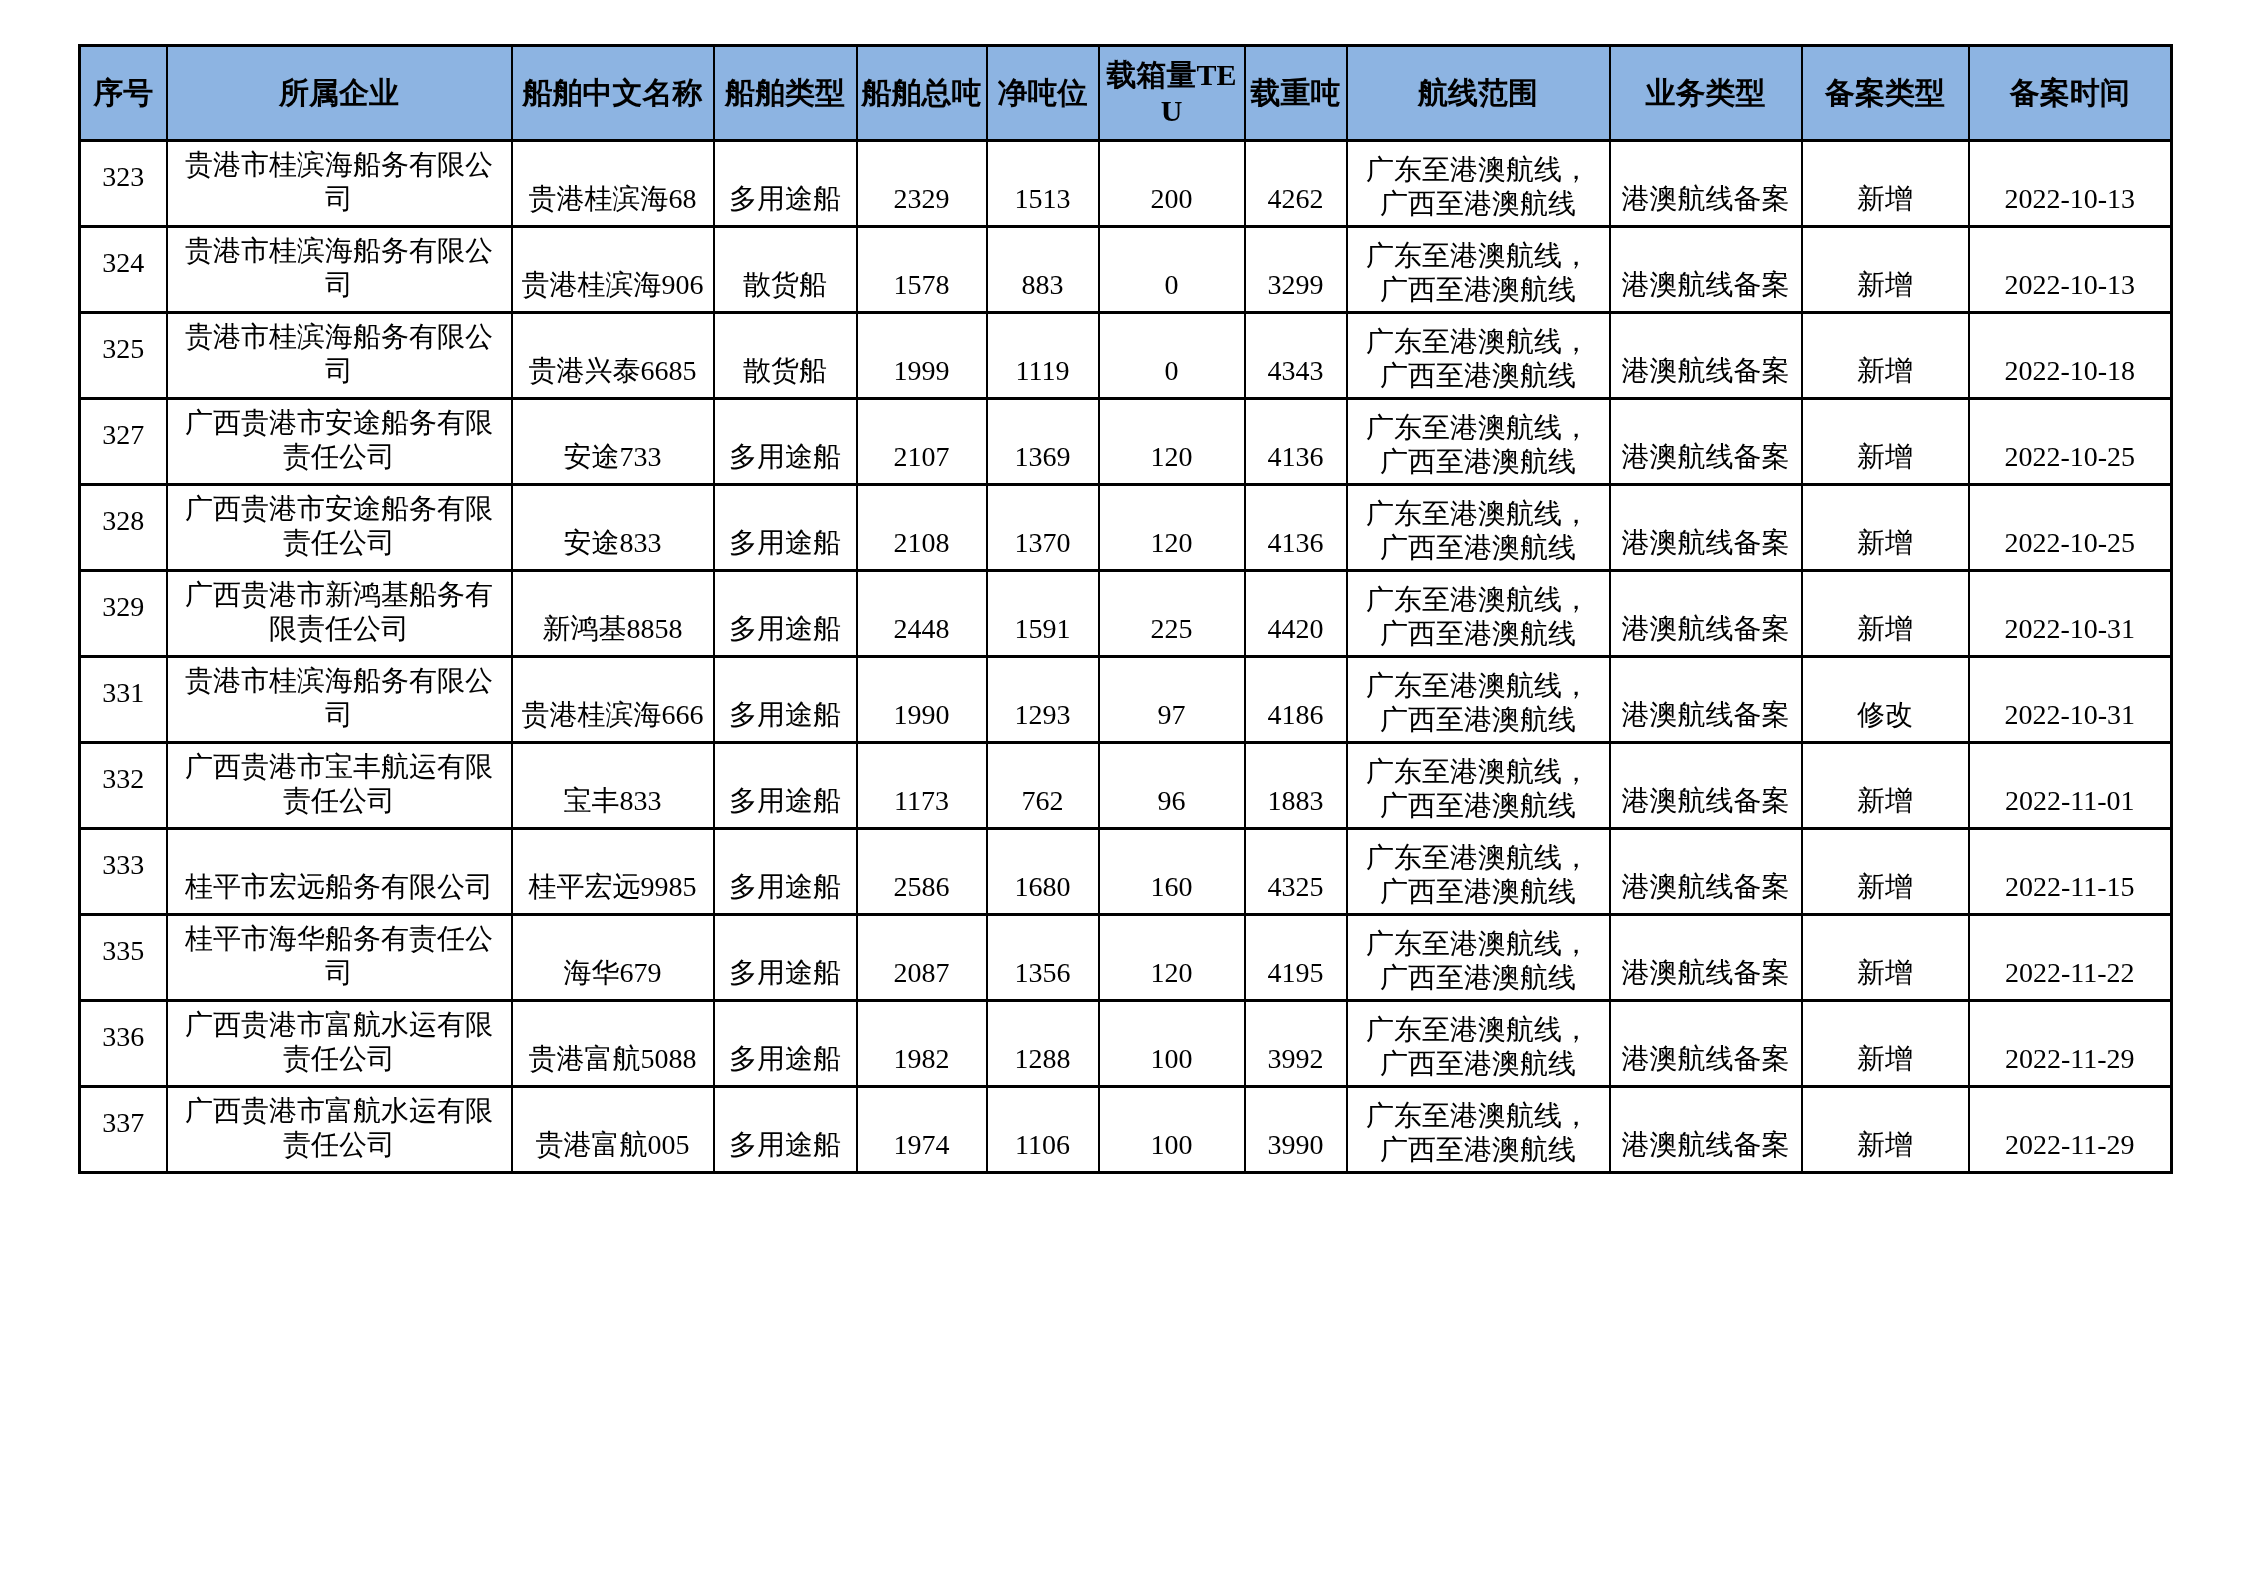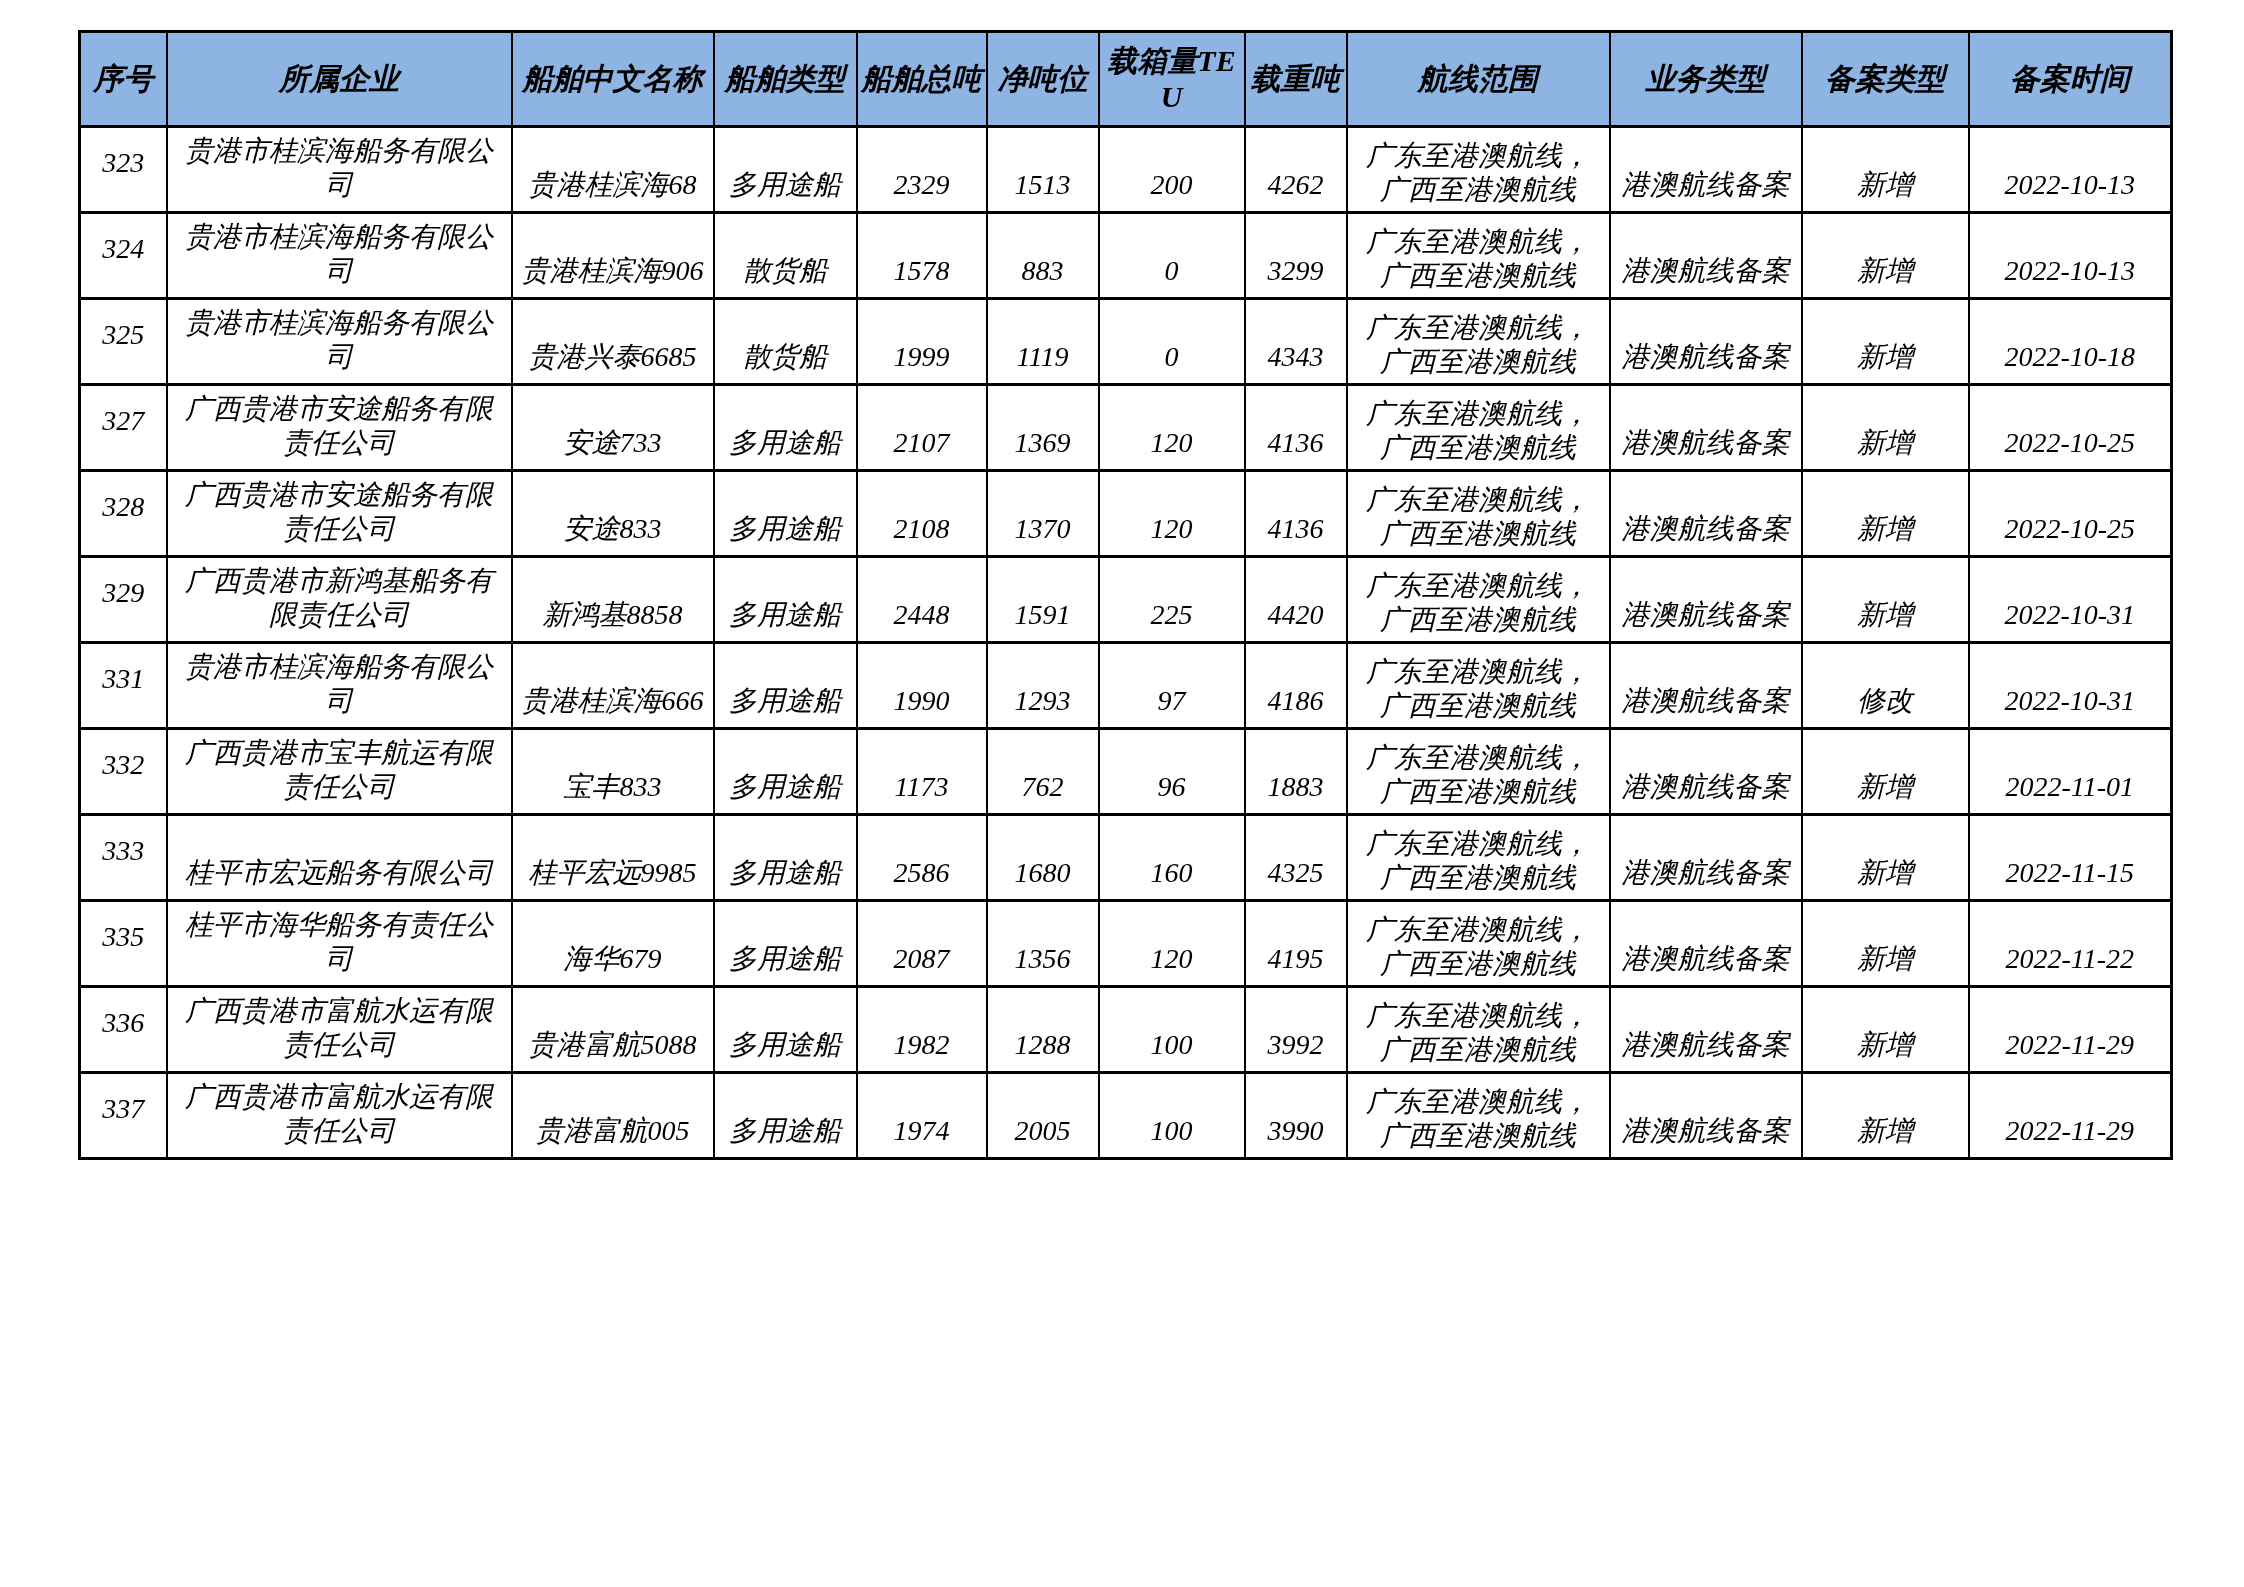--- a/index.html
+++ b/index.html
@@ -10,26 +10,25 @@
   body {
     width: 2244px;
     height: 1587px;
     position: relative;
     font-family: "Liberation Serif", "DejaVu Serif", serif;
     color: #000000;
   }
   table.ship-table {
     position: absolute;
     left: 78px;
-    top: 30px;
+    top: 44px;
     width: 2092px;
     border-collapse: collapse;
     table-layout: fixed;
     border: 3px solid #000000;
-    font-style: italic;
   }
   table.ship-table th,
   table.ship-table td {
     border: 2px solid #000000;
     border-top-width: 3px;
     border-bottom-width: 3px;
     text-align: center;
     overflow: hidden;
     white-space: pre-line;
     word-break: break-all;
@@ -262,21 +261,21 @@
         <td>港澳航线备案</td>
         <td>新增</td>
         <td>2022-11-29</td>
       </tr>
       <tr>
         <td>337</td>
         <td>广西贵港市富航水运有限责任公司</td>
         <td>贵港富航005</td>
         <td>多用途船</td>
         <td>1974</td>
-        <td>2005</td>
+        <td>1106</td>
         <td>100</td>
         <td>3990</td>
         <td>广东至港澳航线，
 广西至港澳航线</td>
         <td>港澳航线备案</td>
         <td>新增</td>
         <td>2022-11-29</td>
       </tr>
     </tbody>
 </table>

